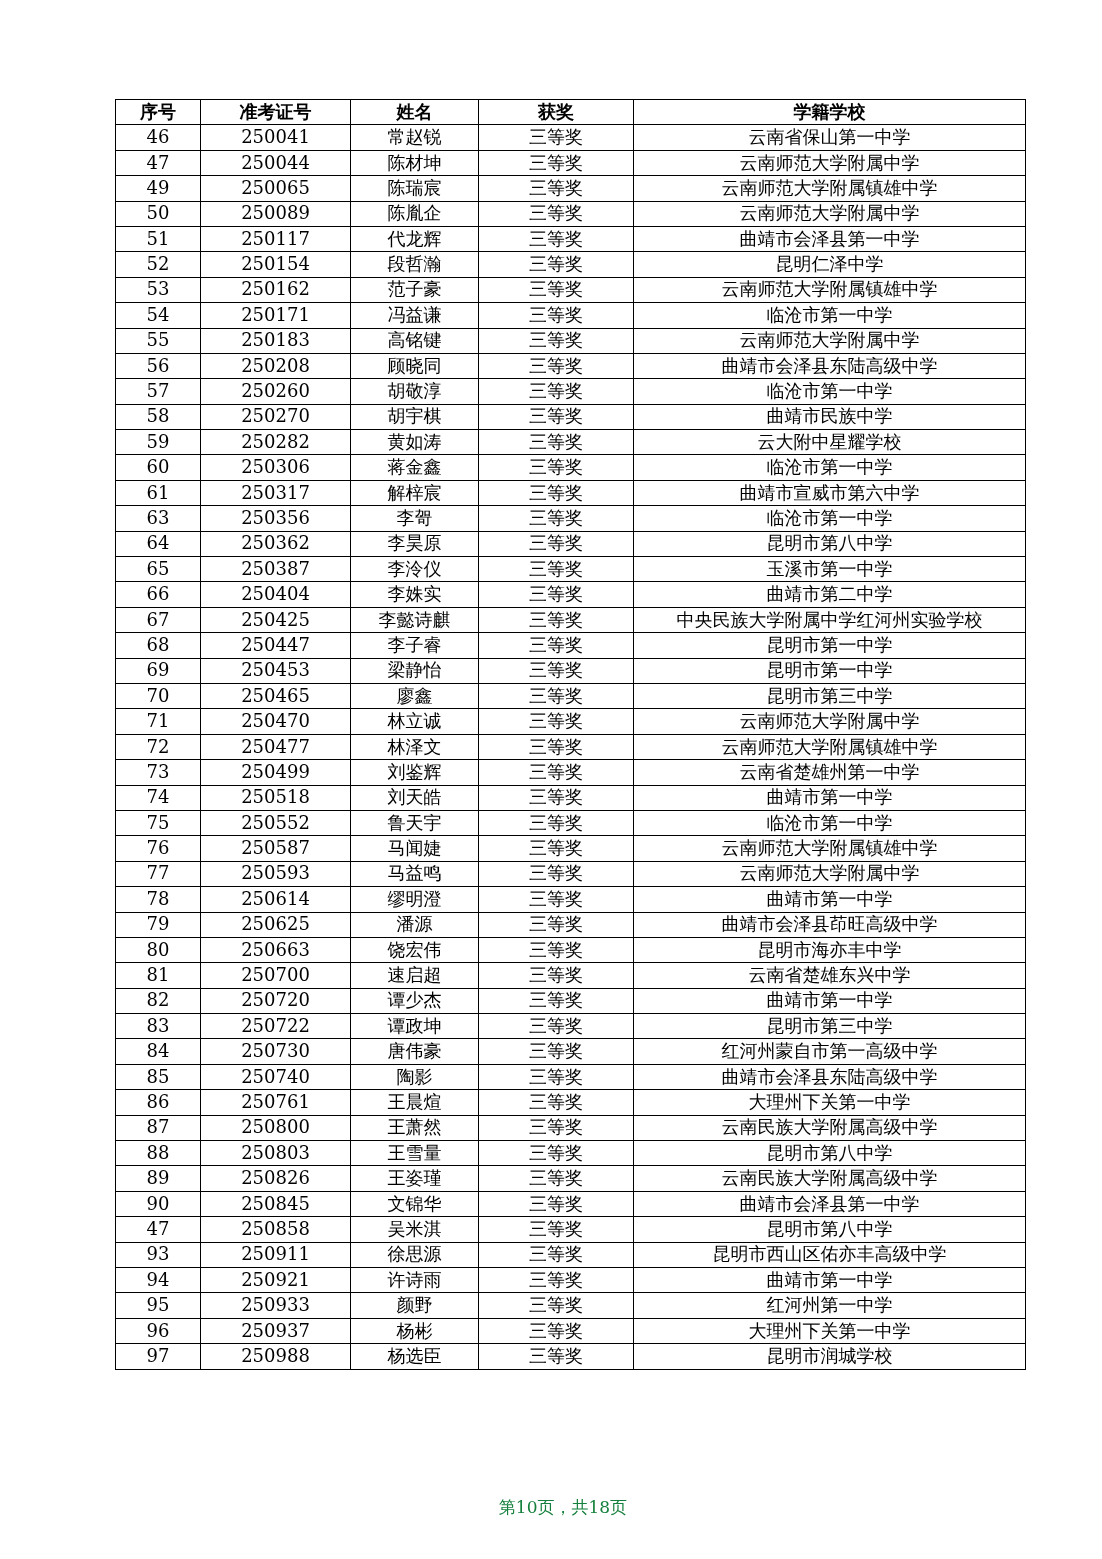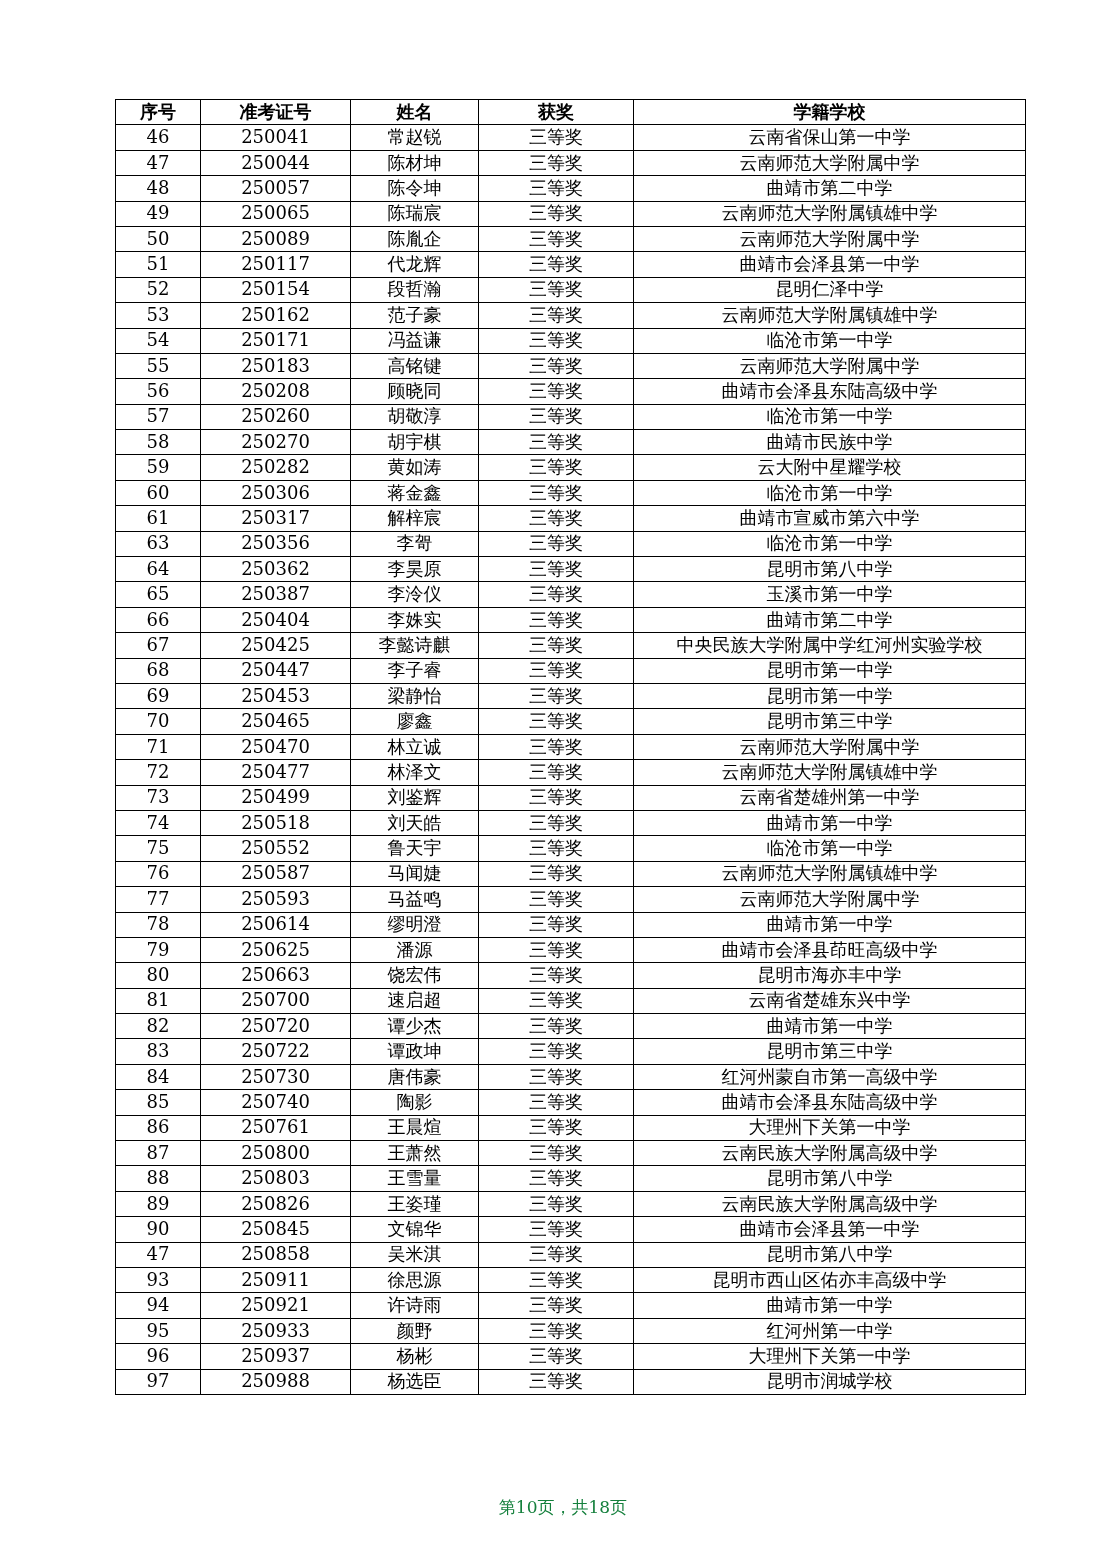--- a/index.html
+++ b/index.html
@@ -88,27 +88,20 @@
       <td>云南省保山第一中学</td>
     </tr>
         <tr>
       <td>47</td>
       <td>250044</td>
       <td>陈材坤</td>
       <td>三等奖</td>
       <td>云南师范大学附属中学</td>
     </tr>
         <tr>
-      <td>48</td>
-      <td>250057</td>
-      <td>陈令坤</td>
-      <td>三等奖</td>
-      <td>曲靖市第二中学</td>
-    </tr>
-        <tr>
       <td>49</td>
       <td>250065</td>
       <td>陈瑞宸</td>
       <td>三等奖</td>
       <td>云南师范大学附属镇雄中学</td>
     </tr>
         <tr>
       <td>50</td>
       <td>250089</td>
       <td>陈胤企</td>

